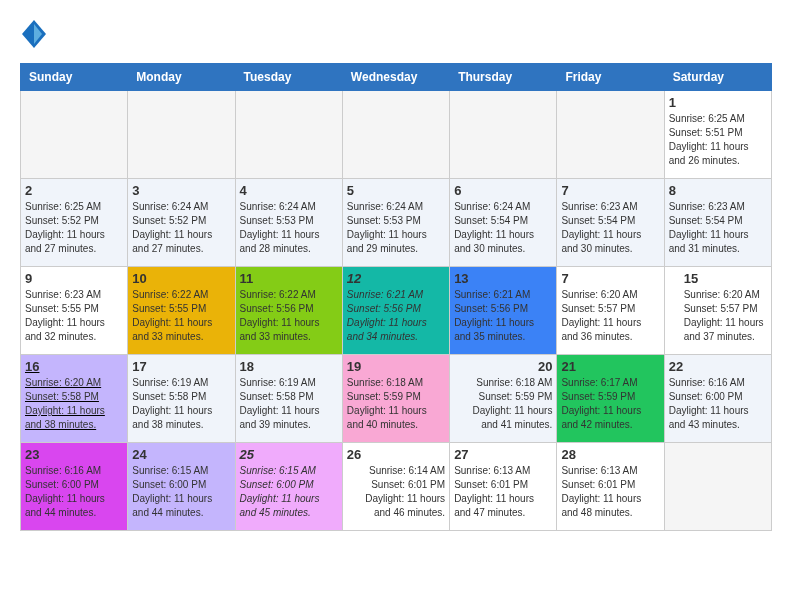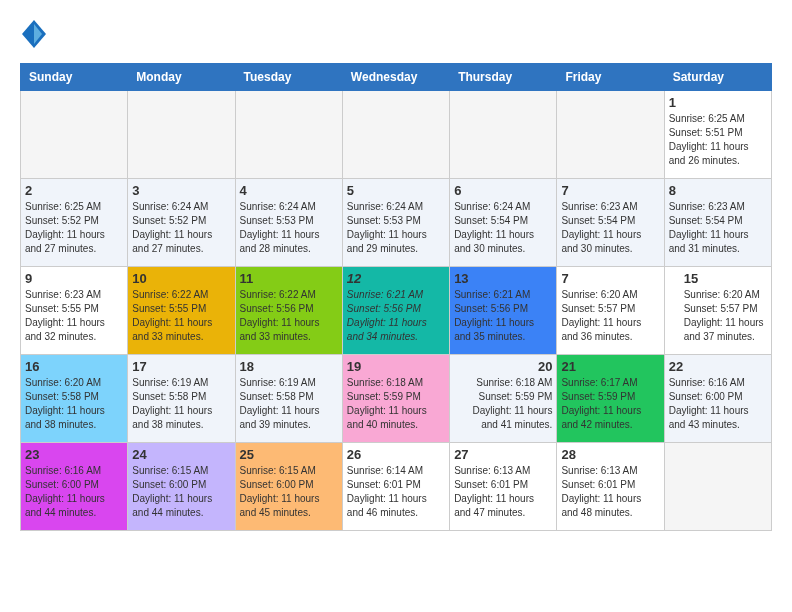--- a/index.html
+++ b/index.html
@@ -222,21 +222,21 @@
 Daylight: 11 hours and 36 minutes.</div>
         </td>
         <td style="background: rgb(255, 255, 255); padding-left: 19px;">
           <div class="day-number">15</div>
           <div class="day-info" style="white-space: pre-line;">Sunrise: 6:20 AM
 Sunset: 5:57 PM
 Daylight: 11 hours and 37 minutes.</div>
         </td>
       </tr>
       <tr>
-        <td style="background: #7dd3fc;">
+        <td style="background: #c4b5fd; text-decoration: underline;">
           <div class="day-number">16</div>
           <div class="day-info" style="white-space: pre-line;">Sunrise: 6:20 AM
 Sunset: 5:58 PM
 Daylight: 11 hours and 38 minutes.</div>
         </td>
         <td style="background: rgb(240, 244, 250); margin-left: 48px;">
           <div class="day-number">17</div>
           <div class="day-info" style="white-space: pre-line;">Sunrise: 6:19 AM
 Sunset: 5:58 PM
 Daylight: 11 hours and 38 minutes.</div>
@@ -278,29 +278,29 @@
           <div class="day-info" style="white-space: pre-line;">Sunrise: 6:16 AM
 Sunset: 6:00 PM
 Daylight: 11 hours and 44 minutes.</div>
         </td>
         <td style="background: #c4b5fd;">
           <div class="day-number">24</div>
           <div class="day-info" style="white-space: pre-line;">Sunrise: 6:15 AM
 Sunset: 6:00 PM
 Daylight: 11 hours and 44 minutes.</div>
         </td>
-        <td style="background: #fdba74;">
+        <td style="background: #f0abfc; font-style: italic;">
           <div class="day-number">25</div>
           <div class="day-info" style="white-space: pre-line;">Sunrise: 6:15 AM
 Sunset: 6:00 PM
 Daylight: 11 hours and 45 minutes.</div>
         </td>
         <td style="background: rgb(255, 255, 255);">
           <div class="day-number">26</div>
-          <div class="day-info" style="white-space: pre-line;">Sunrise: 6:14 AM
+          <div class="day-info" style="white-space: pre-line; text-align: right;">Sunrise: 6:14 AM
 Sunset: 6:01 PM
 Daylight: 11 hours and 46 minutes.</div>
         </td>
         <td style="background: rgb(255, 255, 255);">
           <div class="day-number">27</div>
           <div class="day-info" style="white-space: pre-line;">Sunrise: 6:13 AM
 Sunset: 6:01 PM
 Daylight: 11 hours and 47 minutes.</div>
         </td>
         <td style="background: rgb(255, 255, 255);">

